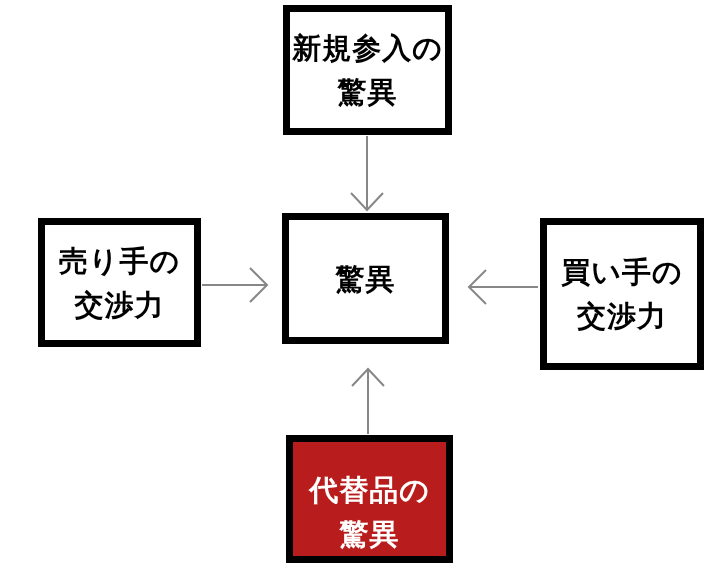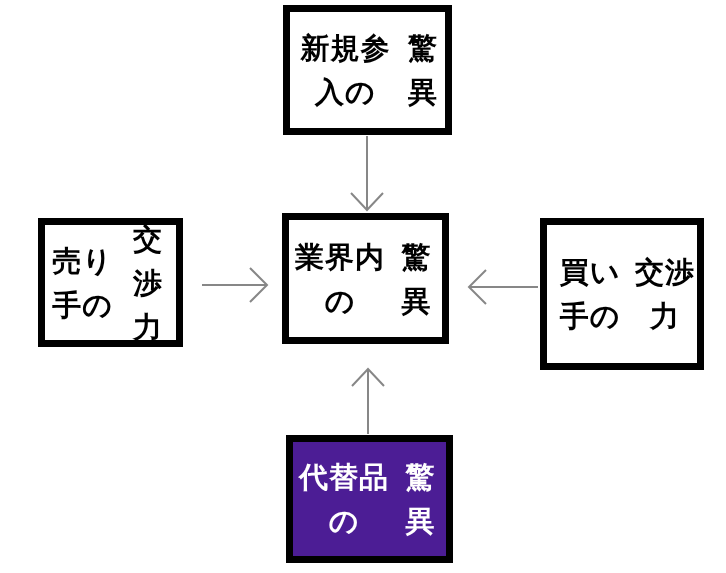--- a/index.html
+++ b/index.html
@@ -15,35 +15,36 @@
     overflow: hidden;
     font-family: "Liberation Sans", "DejaVu Sans", sans-serif;
   }
   .box {
     position: absolute;
     box-sizing: border-box;
     border: 7px solid #000000;
     background: #ffffff;
     color: #000000;
     display: flex;
-    flex-direction: row;
+    flex-direction: column;
     align-items: center;
     justify-content: center;
     text-align: center;
     font-weight: bold;
     font-size: 29px;
     line-height: 44px;
     letter-spacing: 1px;
   }
   .box.highlight {
-    background: #4c1d95;
+    background: #b91c1c;
     color: #ffffff;
+    justify-content: flex-end;
   }
   .box-top    { left: 283px; top: 5px;   width: 169px; height: 130px; }
-  .box-left   { left: 38px;  top: 218px; width: 145px; height: 129px; }
+  .box-left   { left: 38px;  top: 218px; width: 163px; height: 129px; }
   .box-center { left: 282px; top: 213px; width: 167px; height: 131px; }
   .box-right  { left: 540px; top: 218px; width: 164px; height: 152px; }
   .box-bottom { left: 286px; top: 435px; width: 167px; height: 128px; }
   #arrow-layer {
     position: absolute;
     left: 0;
     top: 0;
     width: 726px;
     height: 573px;
     pointer-events: none;
@@ -82,21 +83,20 @@
     <span>新規参入の</span>
     <span>驚異</span>
   </div>
 
   <div class="box box-left">
     <span>売り手の</span>
     <span>交渉力</span>
   </div>
 
   <div class="box box-center">
-    <span>業界内の</span>
     <span>驚異</span>
   </div>
 
   <div class="box box-right">
     <span>買い手の</span>
     <span>交渉力</span>
   </div>
 
   <div class="box box-bottom highlight">
     <span>代替品の</span>

